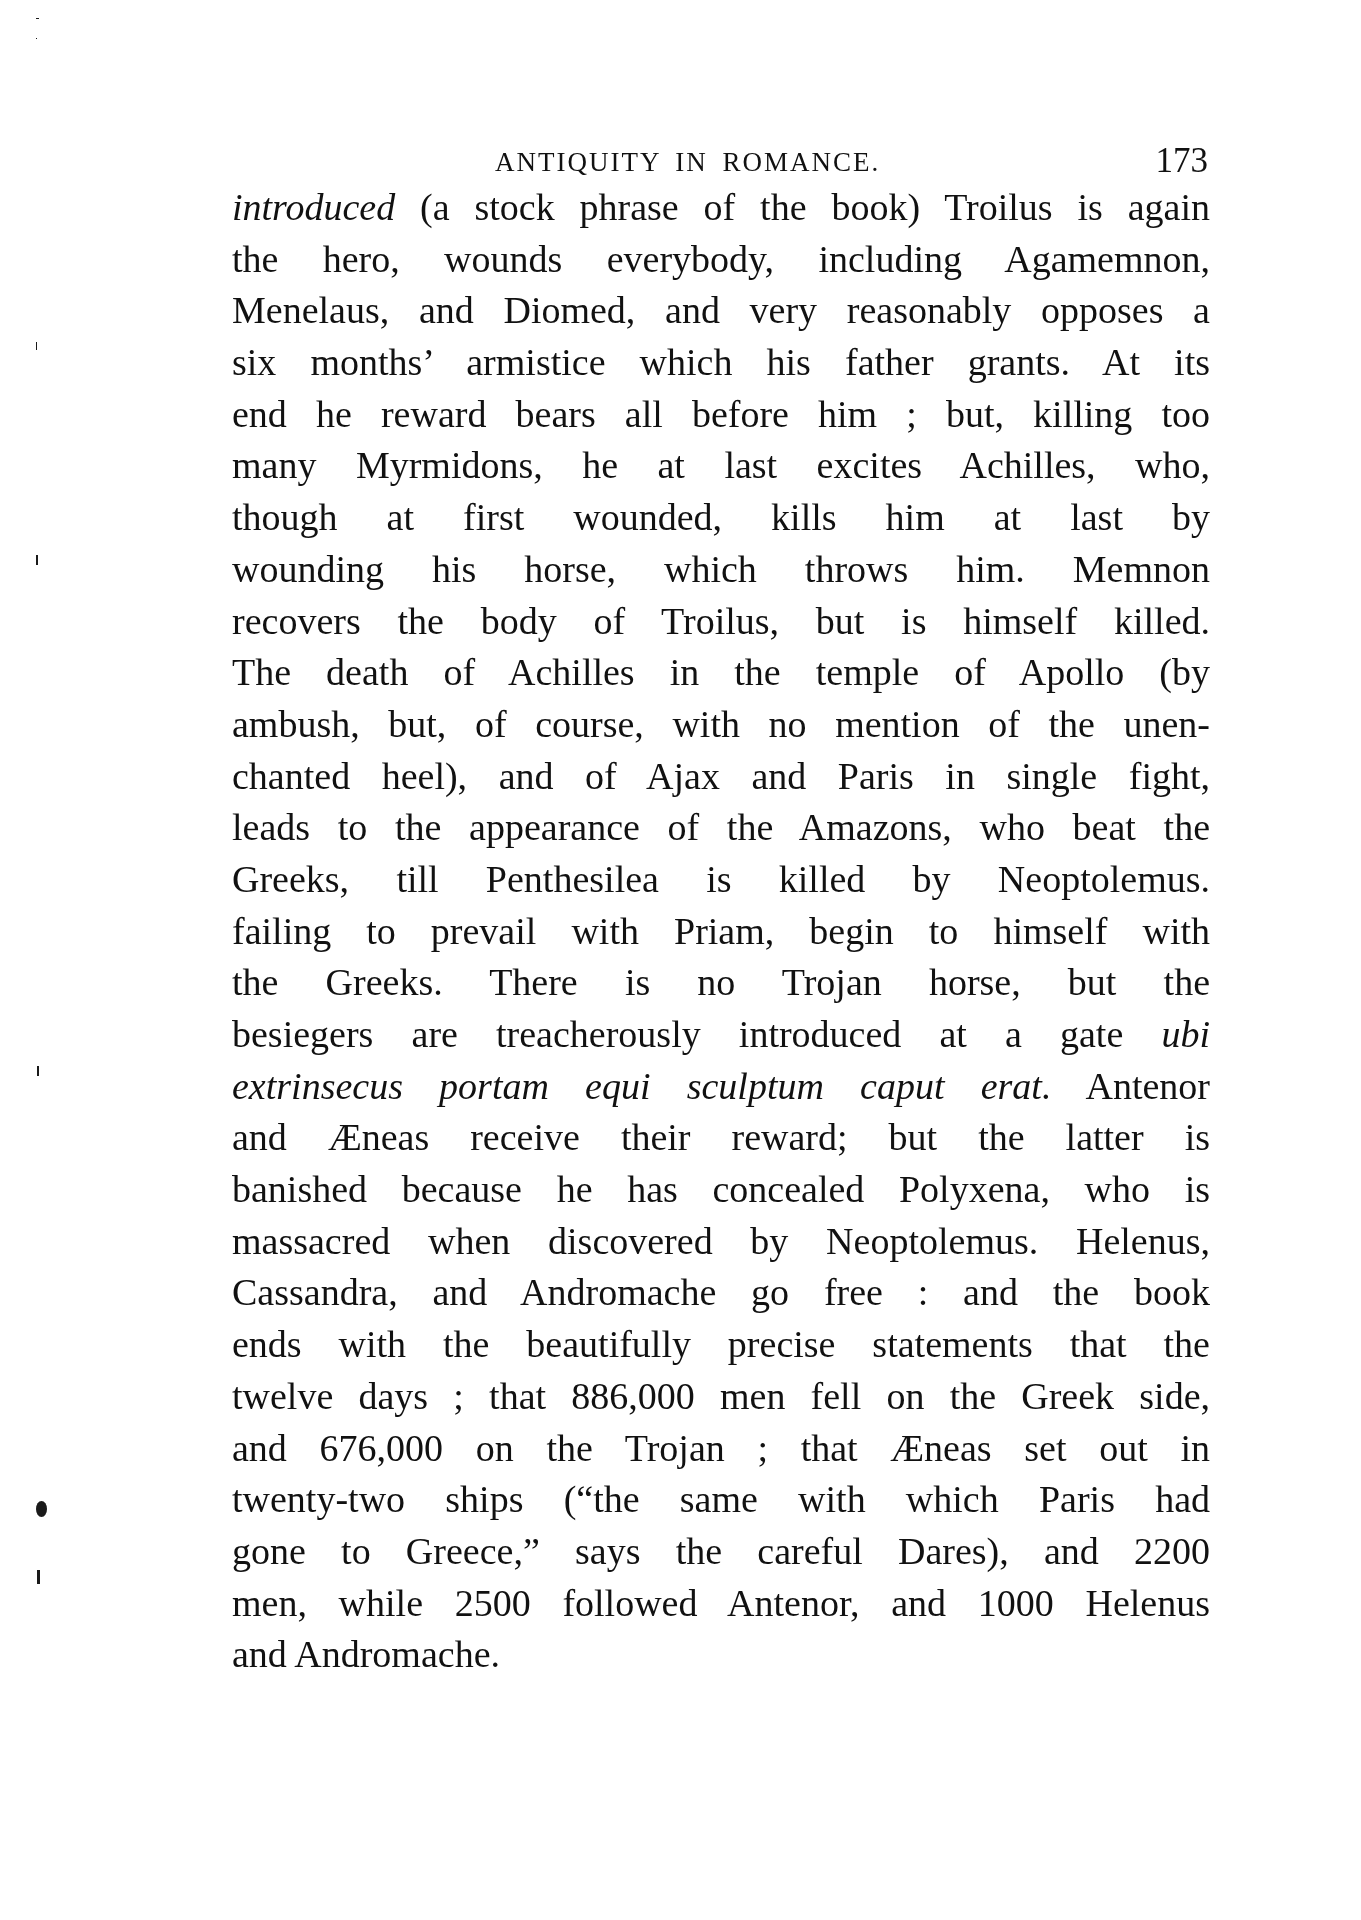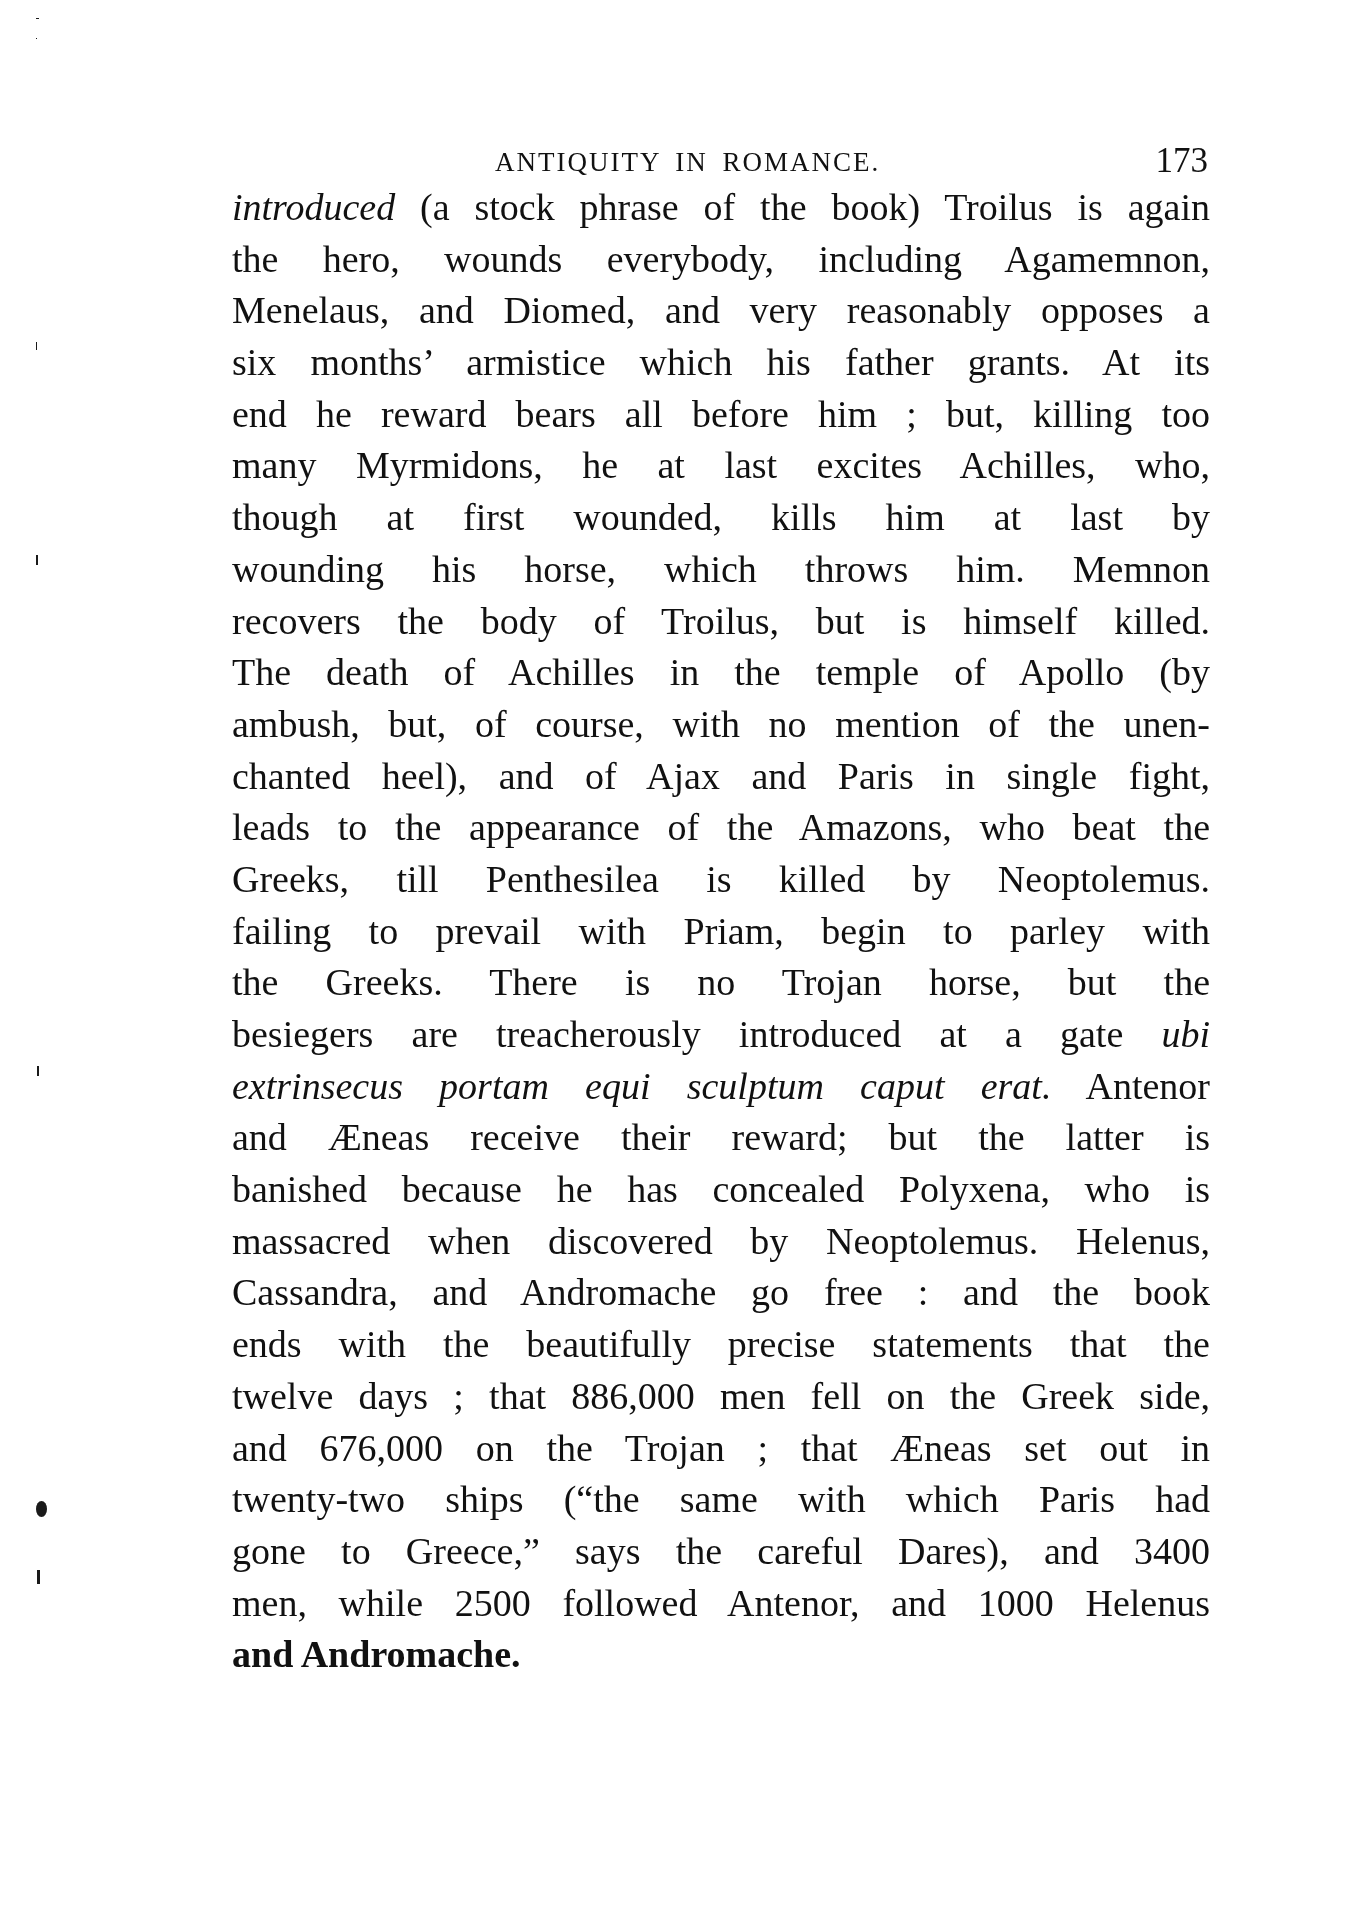--- a/index.html
+++ b/index.html
@@ -19,21 +19,21 @@
     position: absolute; right: 2px; top: -6px; font-size: 35px;
   }
   .body-text {
     position: absolute; top: 182px; left: 232px; width: 978px;
   }
   .line {
     display: block; height: 51.7px; line-height: 51.7px;
     font-size: 38px; white-space: nowrap;
     text-align: justify; text-align-last: justify;
   }
-  .line.last { text-align-last: left; font-weight: bold; }
+  .line.last { text-align-last: left; }
   .it { font-style: italic; }
   .margin-mark {
     position: absolute; background: #1a1a1a;
   }
   .dot { border-radius: 50%; }
 </style>
 </head>
 <body>
 
 <div class="running-head">
@@ -49,33 +49,33 @@
     <div class="line"><span>end he reward bears all before him ; but, killing too</span></div>
     <div class="line"><span>many Myrmidons, he at last excites Achilles, who,</span></div>
     <div class="line"><span>though at first wounded, kills him at last by</span></div>
     <div class="line"><span>wounding his horse, which throws him.  Memnon</span></div>
     <div class="line"><span>recovers the body of Troilus, but is himself killed.</span></div>
     <div class="line"><span>The death of Achilles in the temple of Apollo (by</span></div>
     <div class="line"><span>ambush, but, of course, with no mention of the unen-</span></div>
     <div class="line"><span>chanted heel), and of Ajax and Paris in single fight,</span></div>
     <div class="line"><span>leads to the appearance of the Amazons, who beat the</span></div>
     <div class="line"><span>Greeks, till Penthesilea is killed by Neoptolemus.</span></div>
-    <div class="line"><span>failing to prevail with Priam, begin to parley with</span></div>
+    <div class="line"><span>failing to prevail with Priam, begin to himself with</span></div>
     <div class="line"><span>the Greeks.  There is no Trojan horse, but the</span></div>
     <div class="line"><span>besiegers are treacherously introduced at a gate </span><span class="it">ubi</span></div>
     <div class="line"><span class="it">extrinsecus portam equi sculptum caput erat.</span><span>  Antenor</span></div>
     <div class="line"><span>and Æneas receive their reward; but the latter is</span></div>
     <div class="line"><span>banished because he has concealed Polyxena, who is</span></div>
     <div class="line"><span>massacred when discovered by Neoptolemus.  Helenus,</span></div>
     <div class="line"><span>Cassandra, and Andromache go free : and the book</span></div>
     <div class="line"><span>ends with the beautifully precise statements that the</span></div>
     <div class="line"><span>twelve days ; that 886,000 men fell on the Greek side,</span></div>
     <div class="line"><span>and 676,000 on the Trojan ; that Æneas set out in</span></div>
     <div class="line"><span>twenty-two ships (“the same with which Paris had</span></div>
-    <div class="line"><span>gone to Greece,” says the careful Dares), and 3400</span></div>
+    <div class="line"><span>gone to Greece,” says the careful Dares), and 2200</span></div>
     <div class="line"><span>men, while 2500 followed Antenor, and 1000 Helenus</span></div>
     <div class="line last"><span>and Andromache.</span></div>
   </div>
 
 <div class="margin-mark" style="left:36px;top:18px;width:3px;height:1px;"></div>
 <div class="margin-mark" style="left:36px;top:38px;width:1px;height:1px;"></div>
 <div class="margin-mark" style="left:36px;top:342px;width:1px;height:8px;"></div>
 <div class="margin-mark" style="left:36px;top:555px;width:2px;height:10px;"></div>
 <div class="margin-mark" style="left:37px;top:1066px;width:2px;height:10px;"></div>
 <div class="margin-mark dot" style="left:36px;top:1501px;width:11px;height:16px;"></div>

